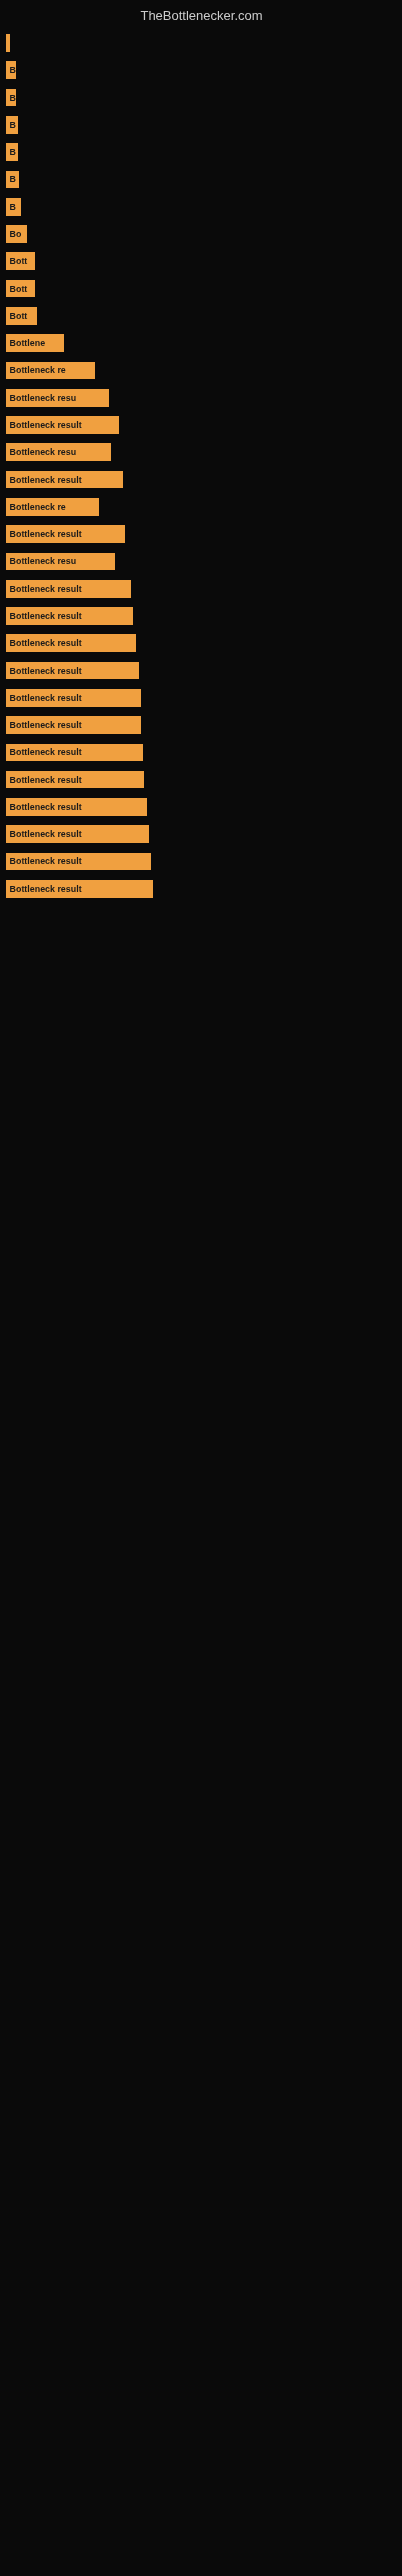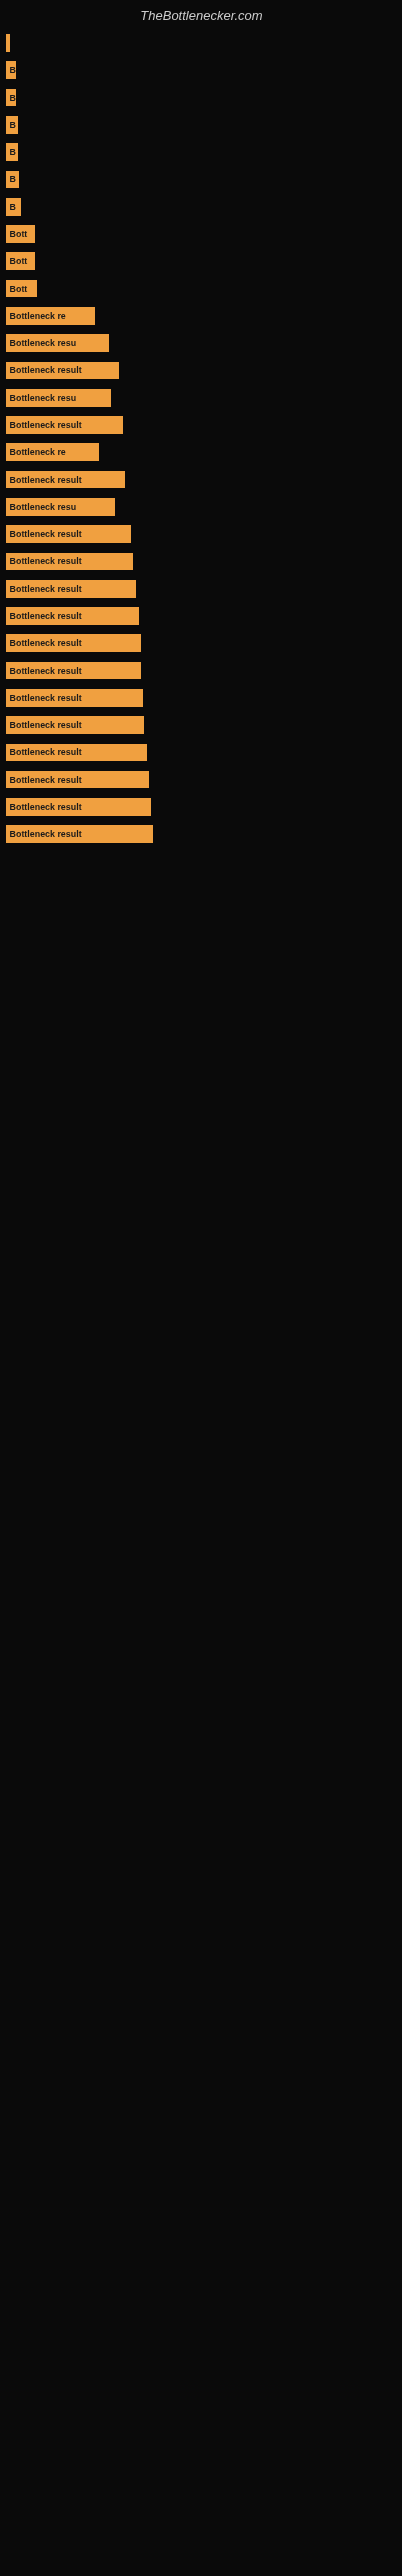--- a/index.html
+++ b/index.html
@@ -9,21 +9,20 @@
       background-color: #0a0a0a;
       font-family: Arial, sans-serif;
       position: relative;
       overflow-x: hidden;
     }
     .site-title {
       text-align: center;
       color: #cccccc;
       font-size: 13px;
       padding: 8px 0 6.4px 0;
-      font-style: italic;
     }
     .bar-container {
       display: flex;
       align-items: center;
       margin-bottom: 0px;
       padding: 4.8px 0 4.8px 6.4px;
     }
     .bar-label {
       background-color: #f0a040;
       color: #1a1a1a;
@@ -59,27 +58,33 @@
     <div class="bar-container">
       <div class="bar-label" style="width: 11.3px;">B</div>
     </div>
     <div class="bar-container">
       <div class="bar-label" style="width: 13px;">B</div>
     </div>
     <div class="bar-container">
       <div class="bar-label" style="width: 14.5px;">B</div>
     </div>
     <div class="bar-container">
+      <div class="bar-label" style="width: 21px;">Bo</div>
+    </div>
+    <div class="bar-container">
       <div class="bar-label" style="width: 29px;">Bott</div>
     </div>
     <div class="bar-container">
       <div class="bar-label" style="width: 29px;">Bott</div>
     </div>
     <div class="bar-container">
       <div class="bar-label" style="width: 31px;">Bott</div>
+    </div>
+    <div class="bar-container">
+      <div class="bar-label" style="width: 58px;">Bottlene</div>
     </div>
     <div class="bar-container">
       <div class="bar-label" style="width: 89px;">Bottleneck re</div>
     </div>
     <div class="bar-container">
       <div class="bar-label" style="width: 103px;">Bottleneck resu</div>
     </div>
     <div class="bar-container">
       <div class="bar-label" style="width: 113px;">Bottleneck result</div>
     </div>

